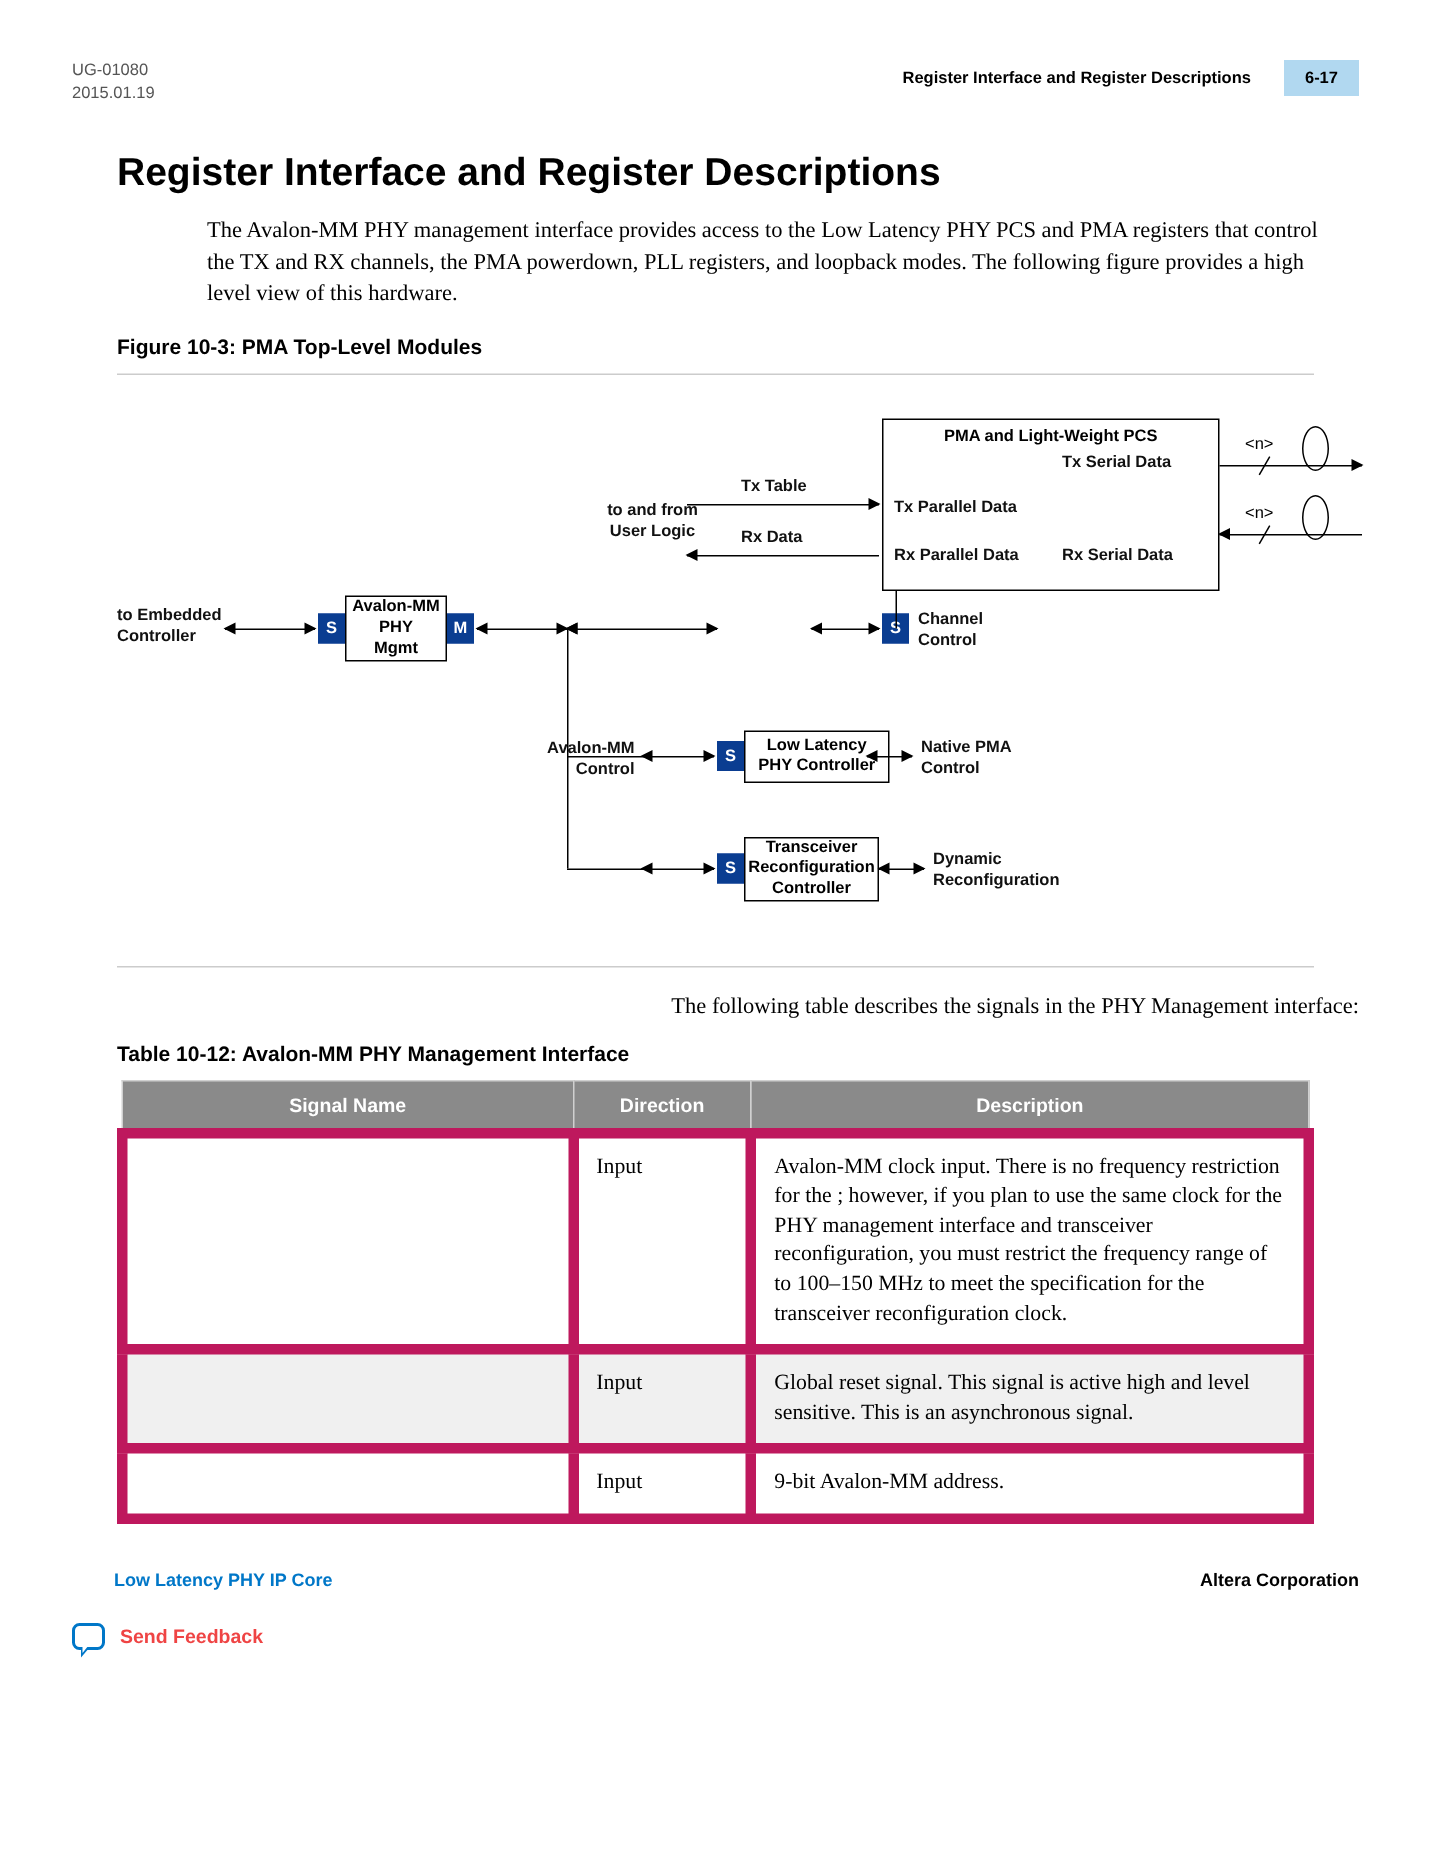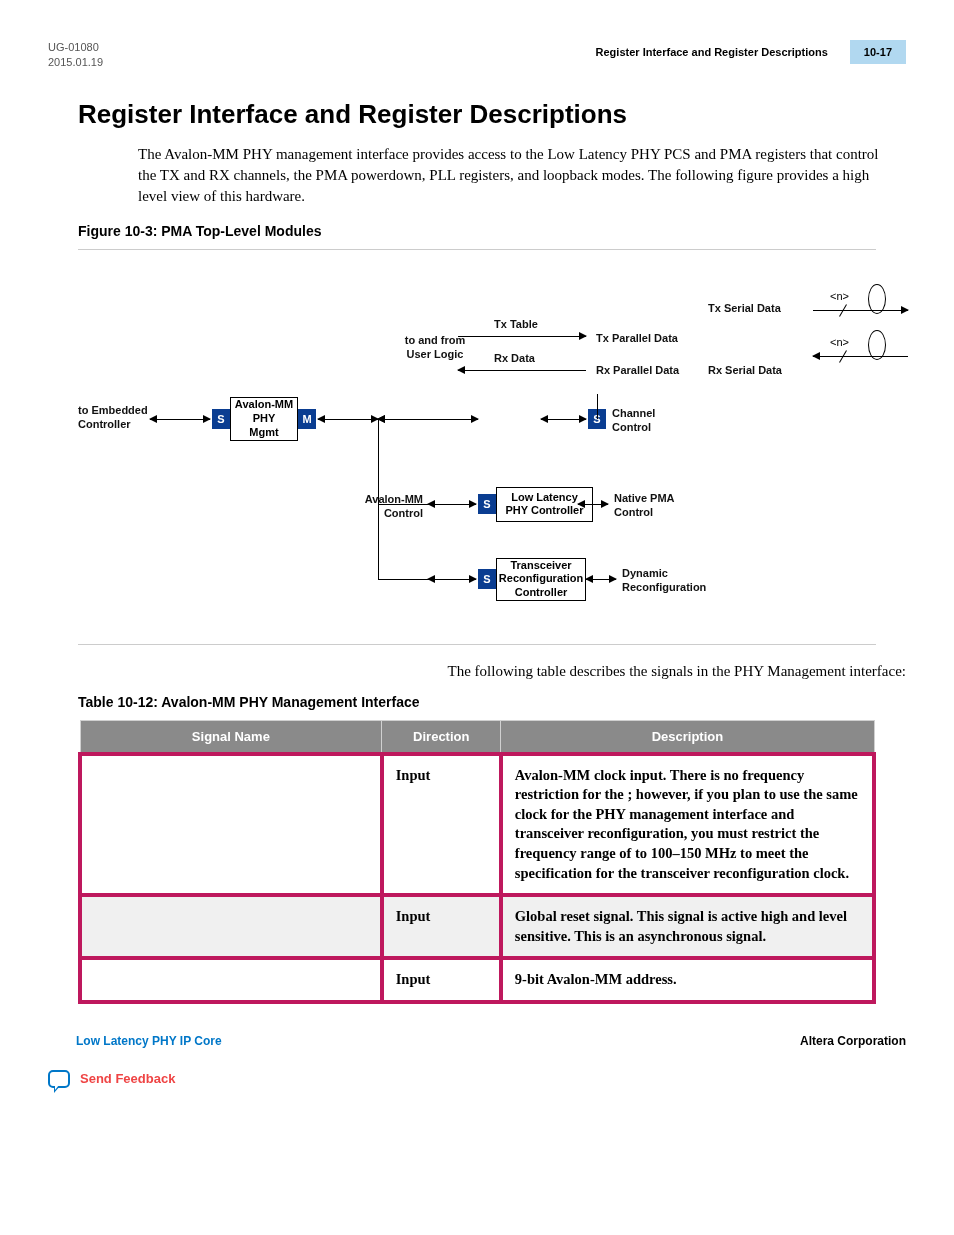--- a/index.html
+++ b/index.html
@@ -123,25 +123,24 @@
     background: #8a8a8a;
     color: #fff;
     font-family: Arial, Helvetica, sans-serif;
     font-weight: bold;
     font-size: 13px;
     padding: 8px 10px;
     border: 1px solid #d0d0d0;
     text-align: center;
   }
   table.signal td {
-    border: 4px solid #be185d;
+    border: 7px solid #be185d;
     padding: 10px 12px;
     vertical-align: top;
     line-height: 1.35;
-    font-weight: bold;
   }
   table.signal tbody tr:nth-child(even) td { background: #f0f0f0; }
   .col-sig { width: 38%; }
   .col-dir { width: 15%; }
   .col-desc { width: 47%; }
 
   .footer-row {
     display: flex;
     justify-content: space-between;
     font-family: Arial, Helvetica, sans-serif;
@@ -187,33 +186,34 @@
 </head>
 <body>
 
 <div class="header-row">
   <div class="doc-id">
     <div>UG-01080</div>
     <div>2015.01.19</div>
   </div>
   <div class="header-right">
     <span class="section-title-small">Register Interface and Register Descriptions</span>
-    <span class="page-num">10-17</span>
+    <span class="page-num">6-17</span>
   </div>
 </div>
 
 <h1>Register Interface and Register Descriptions</h1>
 
 <p class="intro">The Avalon-MM PHY management interface provides access to the Low Latency PHY PCS and PMA registers that control the TX and RX channels, the PMA powerdown, PLL registers, and loopback modes. The following figure provides a high level view of this hardware.</p>
 
 <div class="fig-title">Figure 10-3: PMA Top-Level Modules</div>
 
 <div class="diagram-wrap">
   <div class="diagram">
 
+    <div class="dbox" style="left:510px; top:5px; width:225px; height:115px; align-items:flex-start; padding-top:5px;">PMA and Light-Weight PCS</div>
 
     <div class="dlabel" style="left:322px; top:60px; width:70px;">to and from<br>User Logic</div>
 
     <div class="dlabel" style="left:416px; top:44px;">Tx Table</div>
     <div class="dlabel" style="left:416px; top:78px;">Rx Data</div>
 
     <div class="arr-r" style="left:380px; top:62px; width:128px;"></div>
     <div class="arr-l" style="left:380px; top:96px; width:128px;"></div>
 
     <div class="dlabel" style="left:518px; top:58px; text-align:left;">Tx Parallel Data</div>

